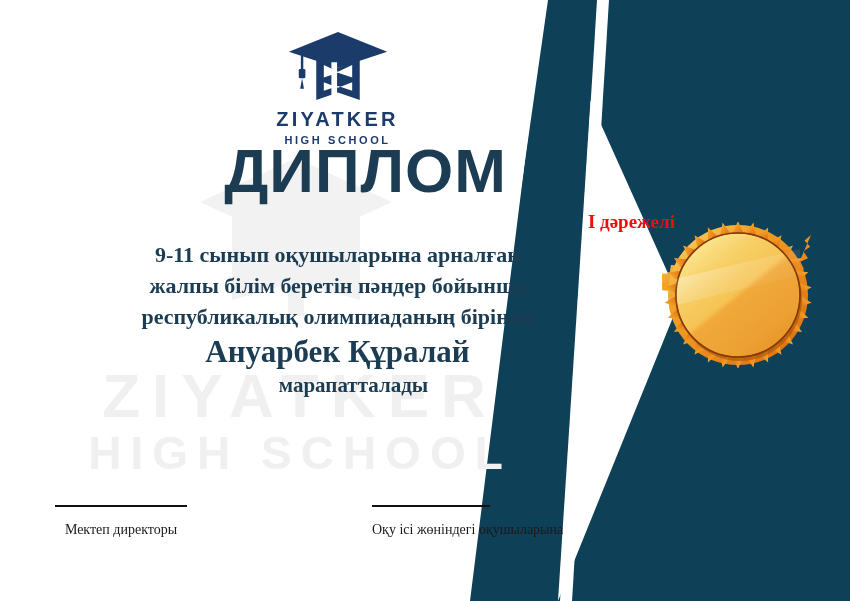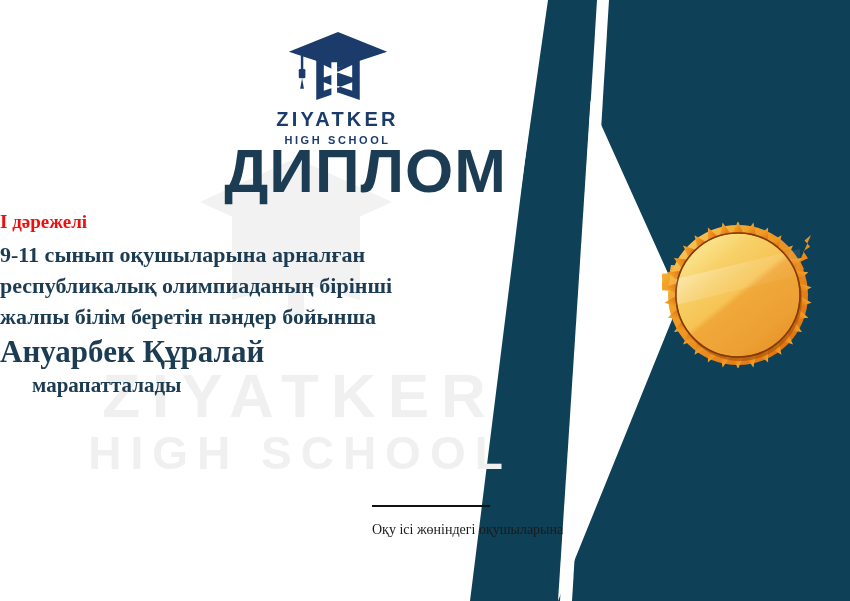--- a/index.html
+++ b/index.html
@@ -115,35 +115,35 @@
     letter-spacing: 1px;
     color: #1b3c52;
     line-height: 1;
     padding-left: 28px;
   }
   .subtitle {
     position: absolute;
     top: 212px;
     left: 0;
     width: 675px;
-    text-align: left;
+    text-align: right;
     font-family: "Liberation Serif", serif;
     font-weight: bold;
     font-size: 19px;
     color: #f40b0b;
     line-height: 1;
   }
 
   
   .body-block {
     position: absolute;
     top: 239px;
     left: 0;
     width: 675px;
-    text-align: left;
+    text-align: center;
   }
   .body-line {
     font-family: "Liberation Serif", serif;
     font-weight: bold;
     font-size: 22px;
     color: #1b3c52;
     line-height: 31px;
     white-space: nowrap;
   }
   .winner-name {
@@ -222,22 +222,22 @@
     </svg>
     <div class="logo-name">ZIYATKER</div>
     <div class="logo-sub">HIGH SCHOOL</div>
   </div>
 
   <div class="title">ДИПЛОМ</div>
   <div class="subtitle">I дәрежелі</div>
 
   <div class="body-block">
     <div class="body-line">9-11 сынып оқушыларына арналған</div>
+    <div class="body-line">жалпы білім беретін пәндер бойынша</div>
     <div class="body-line">республикалық олимпиаданың бірінші</div>
-    <div class="body-line">жалпы білім беретін пәндер бойынша</div>
     <div class="winner-name">Ануарбек Құралай</div>
     <div class="closing-line">марапатталады</div>
   </div>
 
   <svg style="position:absolute; left:662px; top:222px;" width="152" height="146" viewBox="0 0 152 146">
     <defs>
       <linearGradient id="sealRing" x1="0" y1="0" x2="1" y2="1">
         <stop offset="0%" stop-color="#fbe07a"></stop>
         <stop offset="30%" stop-color="#f2a227"></stop>
         <stop offset="65%" stop-color="#e8851a"></stop>
@@ -308,19 +308,23 @@
 
       <circle cx="2" cy="4" r="62" fill="#9d4a08" opacity="0.55"></circle>
 
       <circle r="62" fill="url(#sealFace)" stroke="#8c3f07" stroke-width="1.6"></circle>
 
       <path d="M-62,-16 L62,-46 L62,-20 L-62,10 Z" fill="url(#sealSheen)"></path>
       <circle r="62" fill="none" stroke="#7d3905" stroke-width="1.2" opacity="0.7"></circle>
     </g>
   </svg>
 
+  <div class="sig" id="sig-director">
+    <div class="sig-rule"></div>
+    <div class="sig-label">Мектеп директоры</div>
+  </div>
 
   <div class="sig" id="sig-deputy">
     <div class="sig-rule"></div>
     <div class="sig-label">Оқу ісі жөніндегі оқушыларына</div>
   </div>
 
 </div>
 
 </body></html>

